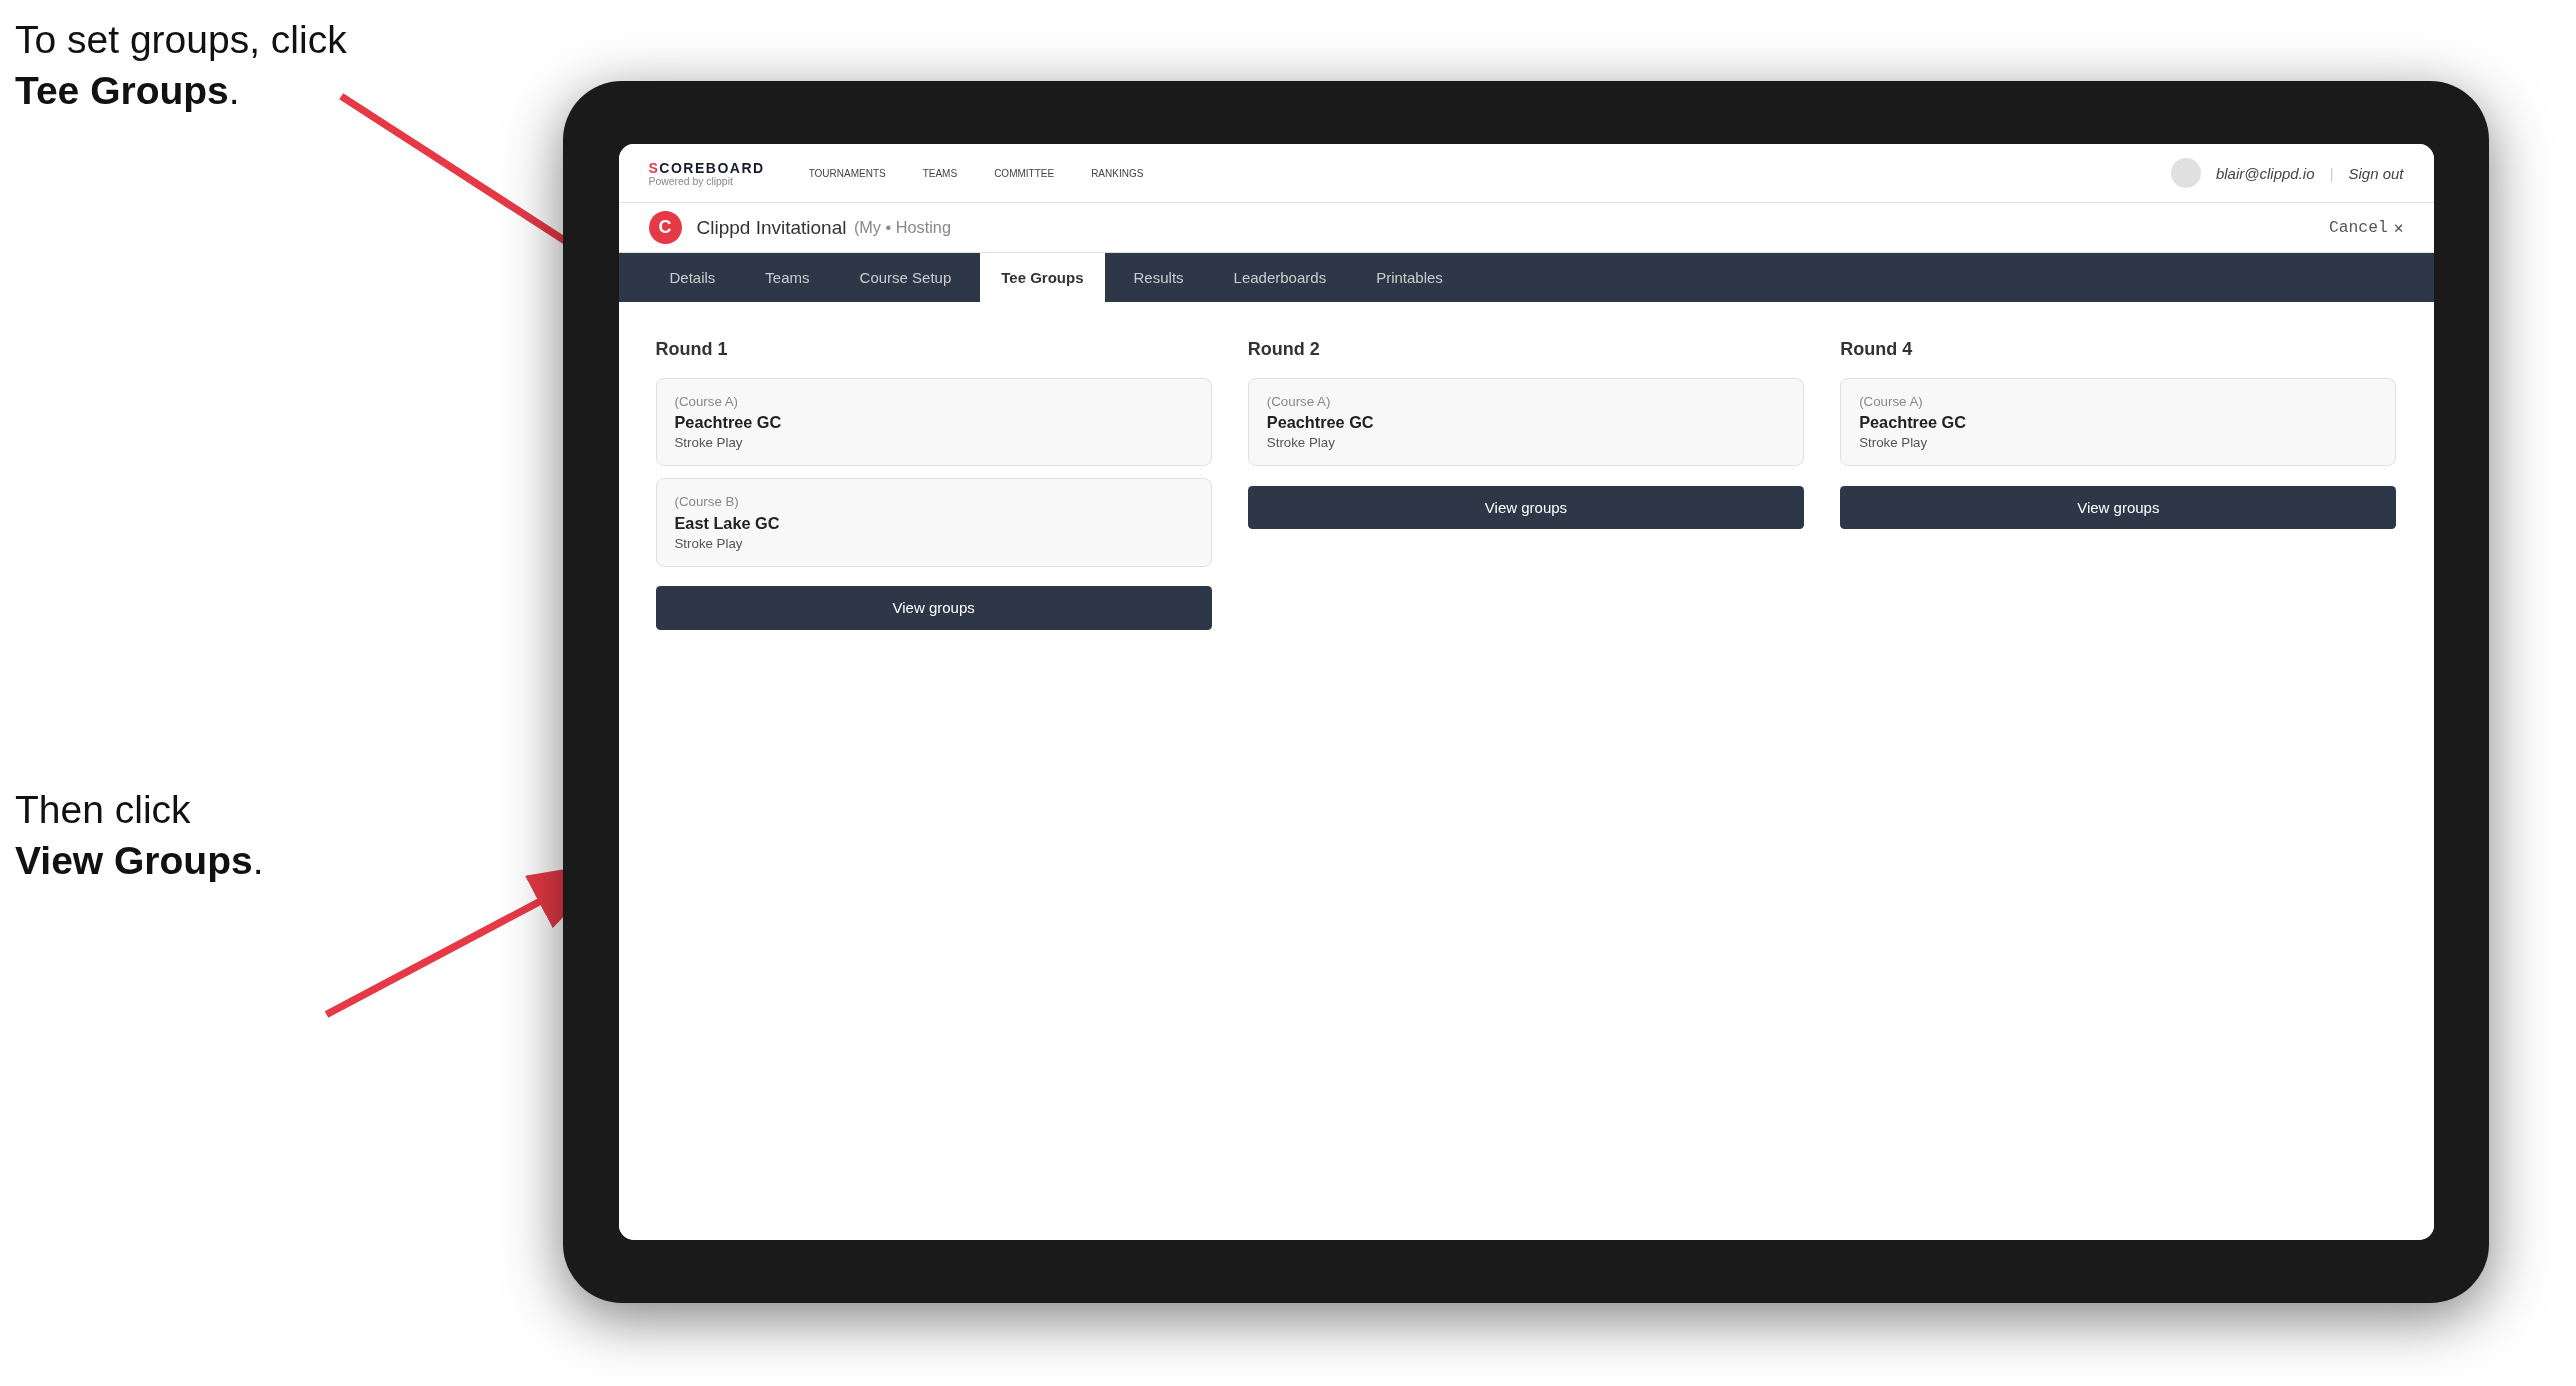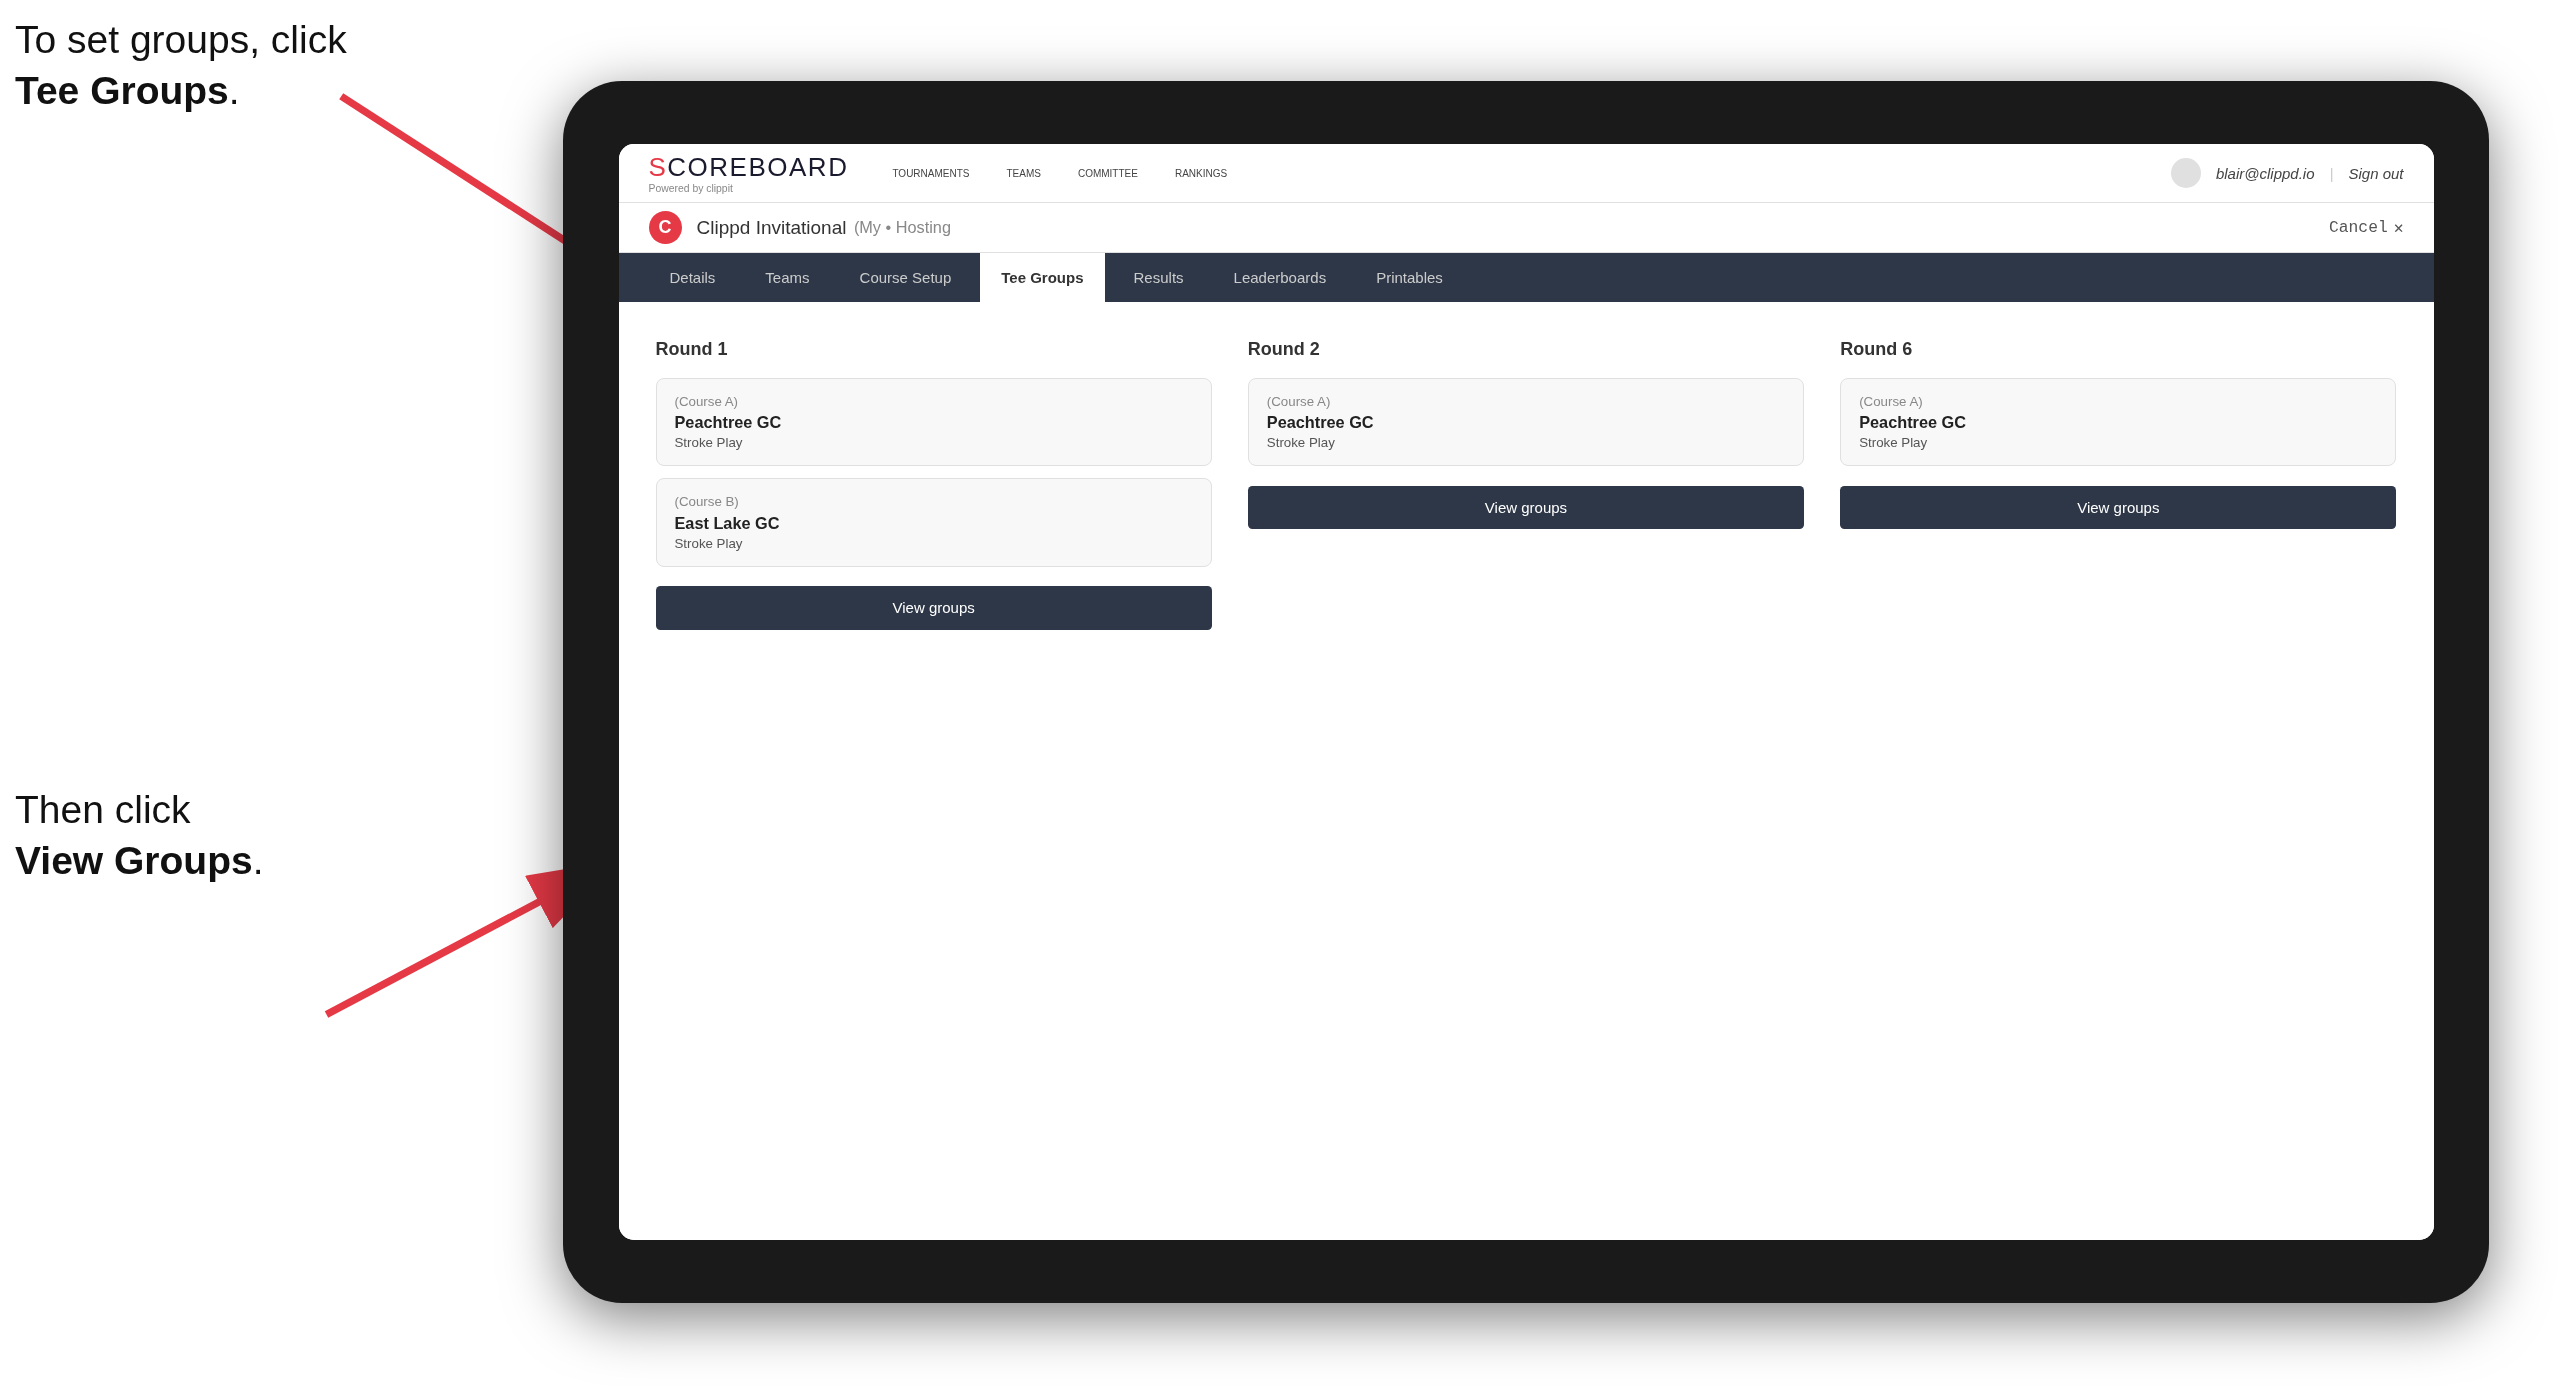--- a/index.html
+++ b/index.html
@@ -74,22 +74,22 @@
       flex-shrink: 0;
     }
 
     .logo-area {
       display: flex;
       flex-direction: column;
       margin-right: 44px;
     }
 
     .logo-text {
-      font-size: 26px;
-      font-weight: 400;
+      font-size: 14px;
+      font-weight: 700;
       color: #1a1a2e;
       letter-spacing: 1.5px;
       text-transform: uppercase;
     }
 
     .logo-sub {
       font-size: 10.4px;
       color: #888;
     }
 
@@ -382,21 +382,21 @@
           <div class="round-title">Round 2</div>
           <div class="course-card">
             <div class="course-label">(Course A)</div>
             <div class="course-name">Peachtree GC</div>
             <div class="course-format">Stroke Play</div>
           </div>
           <button class="view-groups-btn">View groups</button>
         </div>
 
         <div class="round-column">
-          <div class="round-title">Round 6</div>
+          <div class="round-title">Round 4</div>
           <div class="course-card">
             <div class="course-label">(Course A)</div>
             <div class="course-name">Peachtree GC</div>
             <div class="course-format">Stroke Play</div>
           </div>
           <button class="view-groups-btn">View groups</button>
         </div>
 
       </div>
     </div>

